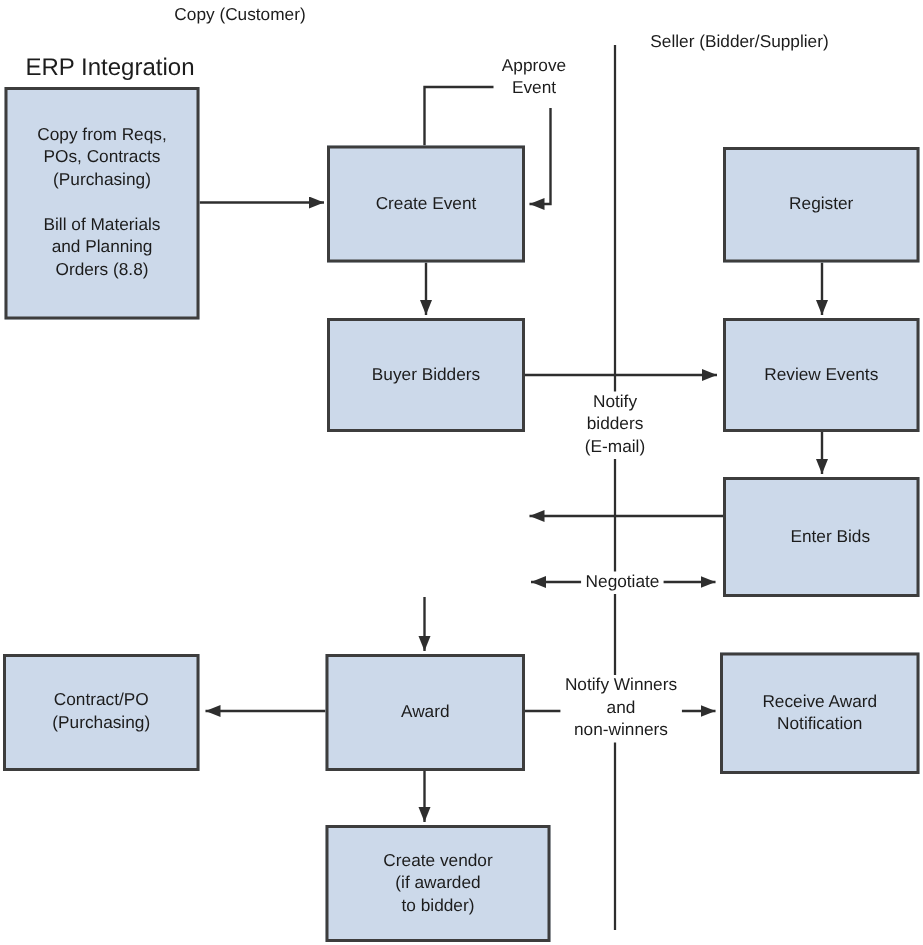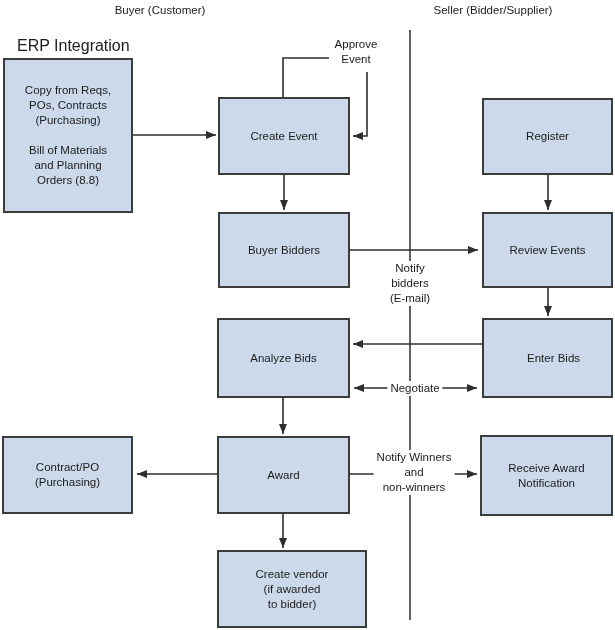--- a/index.html
+++ b/index.html
@@ -98,35 +98,34 @@
     <path class="flow" d="M548,175 L548,210" marker-end="url(#arr)"></path>
     <path class="flow" d="M548,288 L548,316" marker-end="url(#arr)"></path>
     <path class="flow" d="M482,344 L353,344" marker-end="url(#arr)"></path>
     <path class="flow" d="M354,388 L477,388" marker-start="url(#arr)" marker-end="url(#arr)"></path>
     <path class="flow" d="M283,398 L283,434" marker-end="url(#arr)"></path>
     <path class="flow" d="M217,474 L137,474" marker-end="url(#arr)"></path>
     <path class="flow" d="M350,474 L477,474" marker-end="url(#arr)"></path>
     <path class="flow" d="M283,514 L283,548" marker-end="url(#arr)"></path>
   </svg>
 
-  <div class="col-title" style="left:160px;">Buyer (Customer)</div>
-  <div class="col-title" style="left:493px;">Seller (Bidder/Supplier)</div>
+  <div class="col-title" style="left:160px;">Copy (Customer)</div>
+  <div class="col-title" style="left:493px;margin-top:18px;">Seller (Bidder/Supplier)</div>
 
   <div class="free-label" style="left:17px; top:37px;">ERP Integration</div>
 
   <div class="node" style="left:3px;   top:58px;  width:130px; height:155px;">Copy from Reqs,
 POs, Contracts
 (Purchasing)
 
 Bill of Materials
 and Planning
 Orders (8.8)</div>
   <div class="node" style="left:218px; top:97px;  width:132px; height:78px;">Create Event</div>
   <div class="node" style="left:218px; top:212px; width:132px; height:76px;">Buyer Bidders</div>
-  <div class="node" style="left:217px; top:318px; width:133px; height:80px;">Analyze Bids</div>
   <div class="node" style="left:217px; top:436px; width:133px; height:78px;">Award</div>
   <div class="node" style="left:217px; top:550px; width:150px; height:78px;">Create vendor
 (if awarded
 to bidder)</div>
   <div class="node" style="left:2px;   top:436px; width:131px; height:78px;">Contract/PO
 (Purchasing)</div>
 
   <div class="node" style="left:482px; top:98px;  width:131px; height:77px;">Register</div>
   <div class="node" style="left:482px; top:212px; width:131px; height:76px;">Review Events</div>
   <div class="node" style="left:482px; top:318px; width:131px; height:80px;padding-left:12px;">Enter Bids</div>

